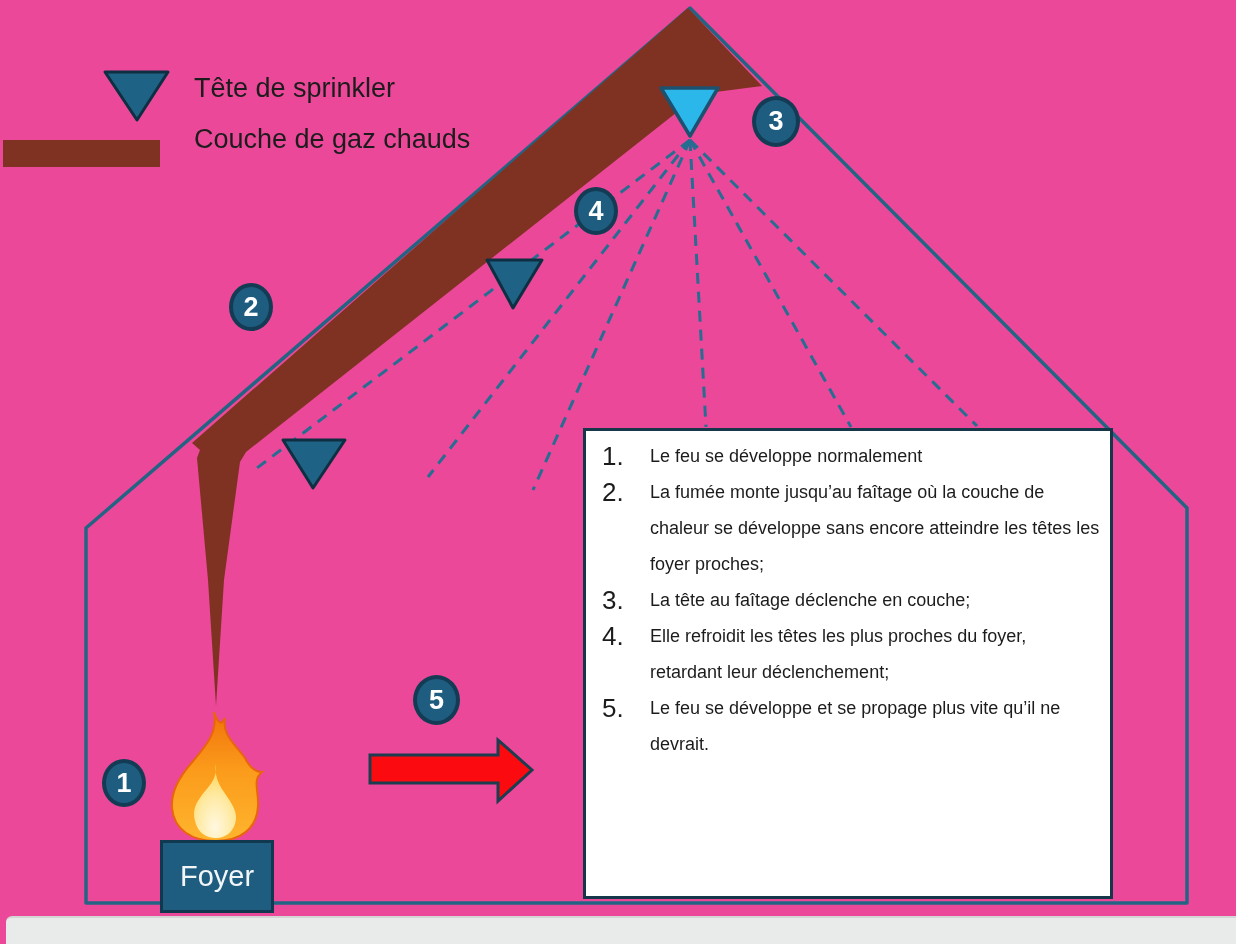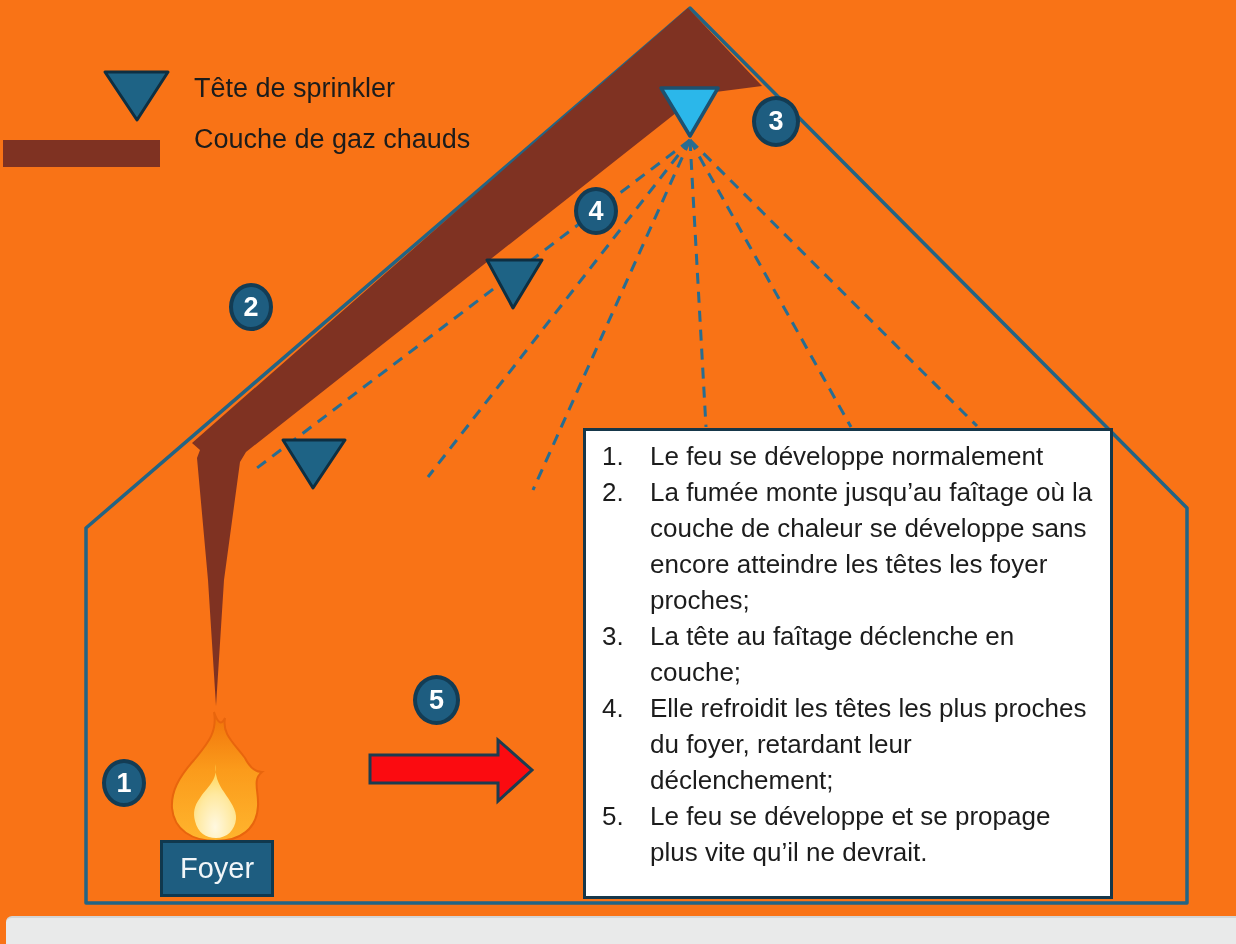--- a/index.html
+++ b/index.html
@@ -1,47 +1,47 @@
 <!DOCTYPE html>
 <html><head>
 <meta charset="utf-8">
 <style>
   html,body{margin:0;padding:0;background:#ffffff;}
   #stage{
     position:relative;width:1236px;height:944px;overflow:hidden;
-    background:#f97316;font-family:"Liberation Sans", sans-serif;
+    background:#ec4899;font-family:"Liberation Sans", sans-serif;
   }
   #diagram-svg{position:absolute;left:0;top:0;}
   
   .marker{
     position:absolute;width:44px;height:48px;border-radius:50%;
     background:#1e5d80;border:4px solid #133c54;box-sizing:border-box;
     color:#ffffff;font-size:27px;font-weight:600;
     display:flex;align-items:center;justify-content:center;line-height:1;
   }
   
   .legend-label{
     position:absolute;color:#1c1c1c;font-size:27px;white-space:nowrap;
   }
   
   #foyer-box{
-    position:absolute;left:160px;top:840px;width:114px;height:57px;
+    position:absolute;left:160px;top:840px;width:114px;height:73px;
     background:#1e5d80;border:3px solid #10384e;box-sizing:border-box;
     display:flex;align-items:center;justify-content:center;
     color:#f2f6f8;font-size:29px;
   }
   
   #steps-panel{
     position:absolute;left:583px;top:428px;width:530px;height:471px;
     background:#ffffff;border:3px solid #16374a;box-sizing:border-box;
     padding:7px 10px 0 16px;color:#1c1c1c;
   }
   .step-row{display:flex;align-items:flex-start;}
   .step-num{width:48px;flex:0 0 48px;font-size:26px;line-height:36px;}
-  .step-text{flex:1;font-size:26px;line-height:36px;}
+  .step-text{flex:1;font-size:18px;line-height:36px;}
   
   #bottom-strip{
     position:absolute;left:6px;top:916px;width:1230px;height:28px;
     background:#e9eaea;border-top:2px solid #d4d5d5;
     border-top-left-radius:6px;box-sizing:border-box;
   }
 </style>
 </head>
 <body>
 

